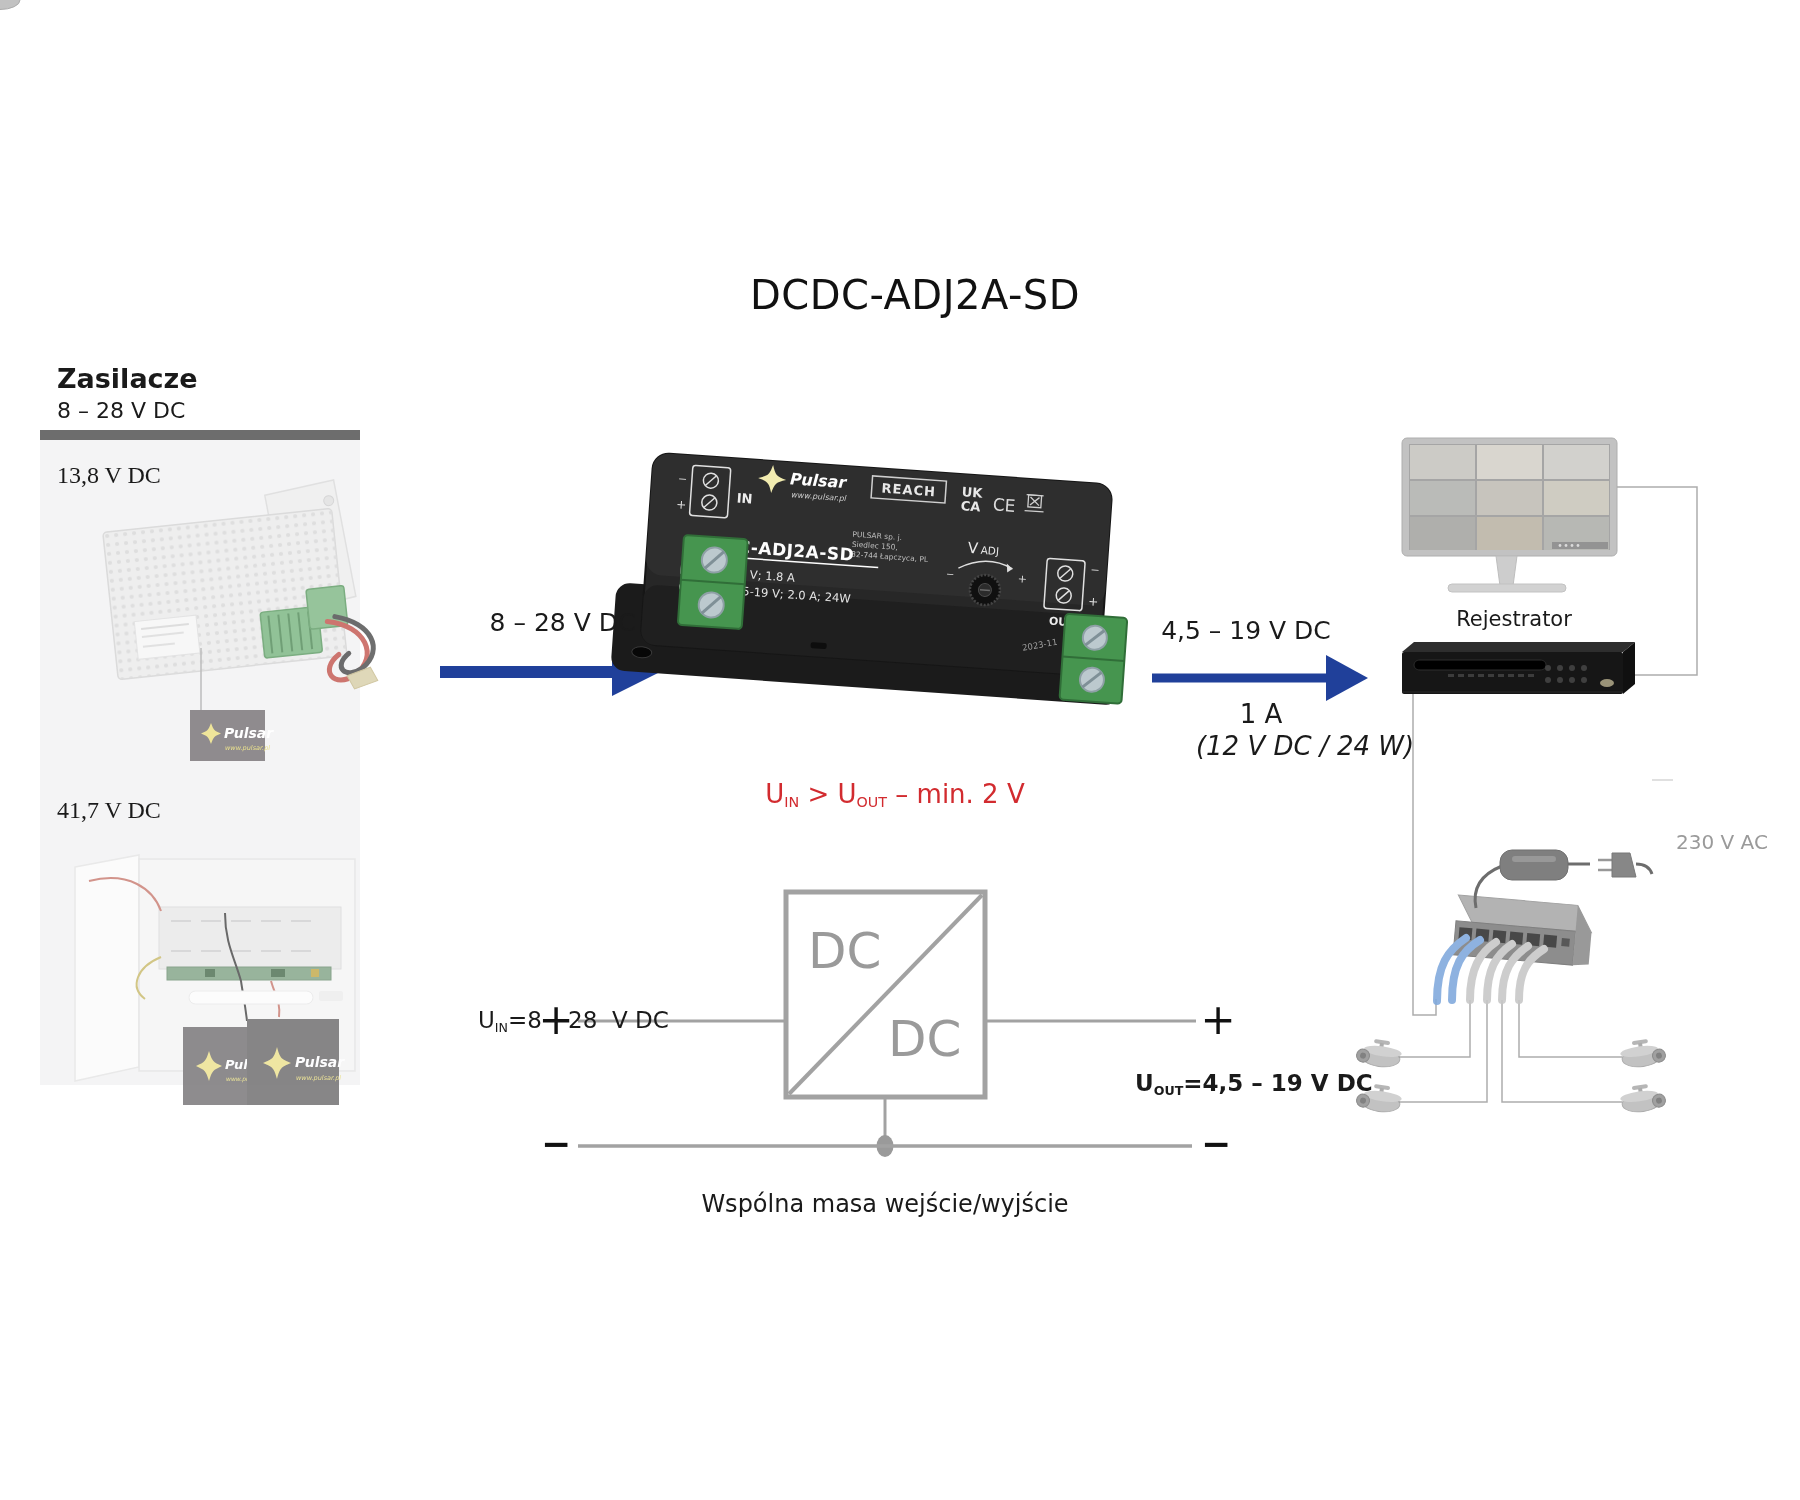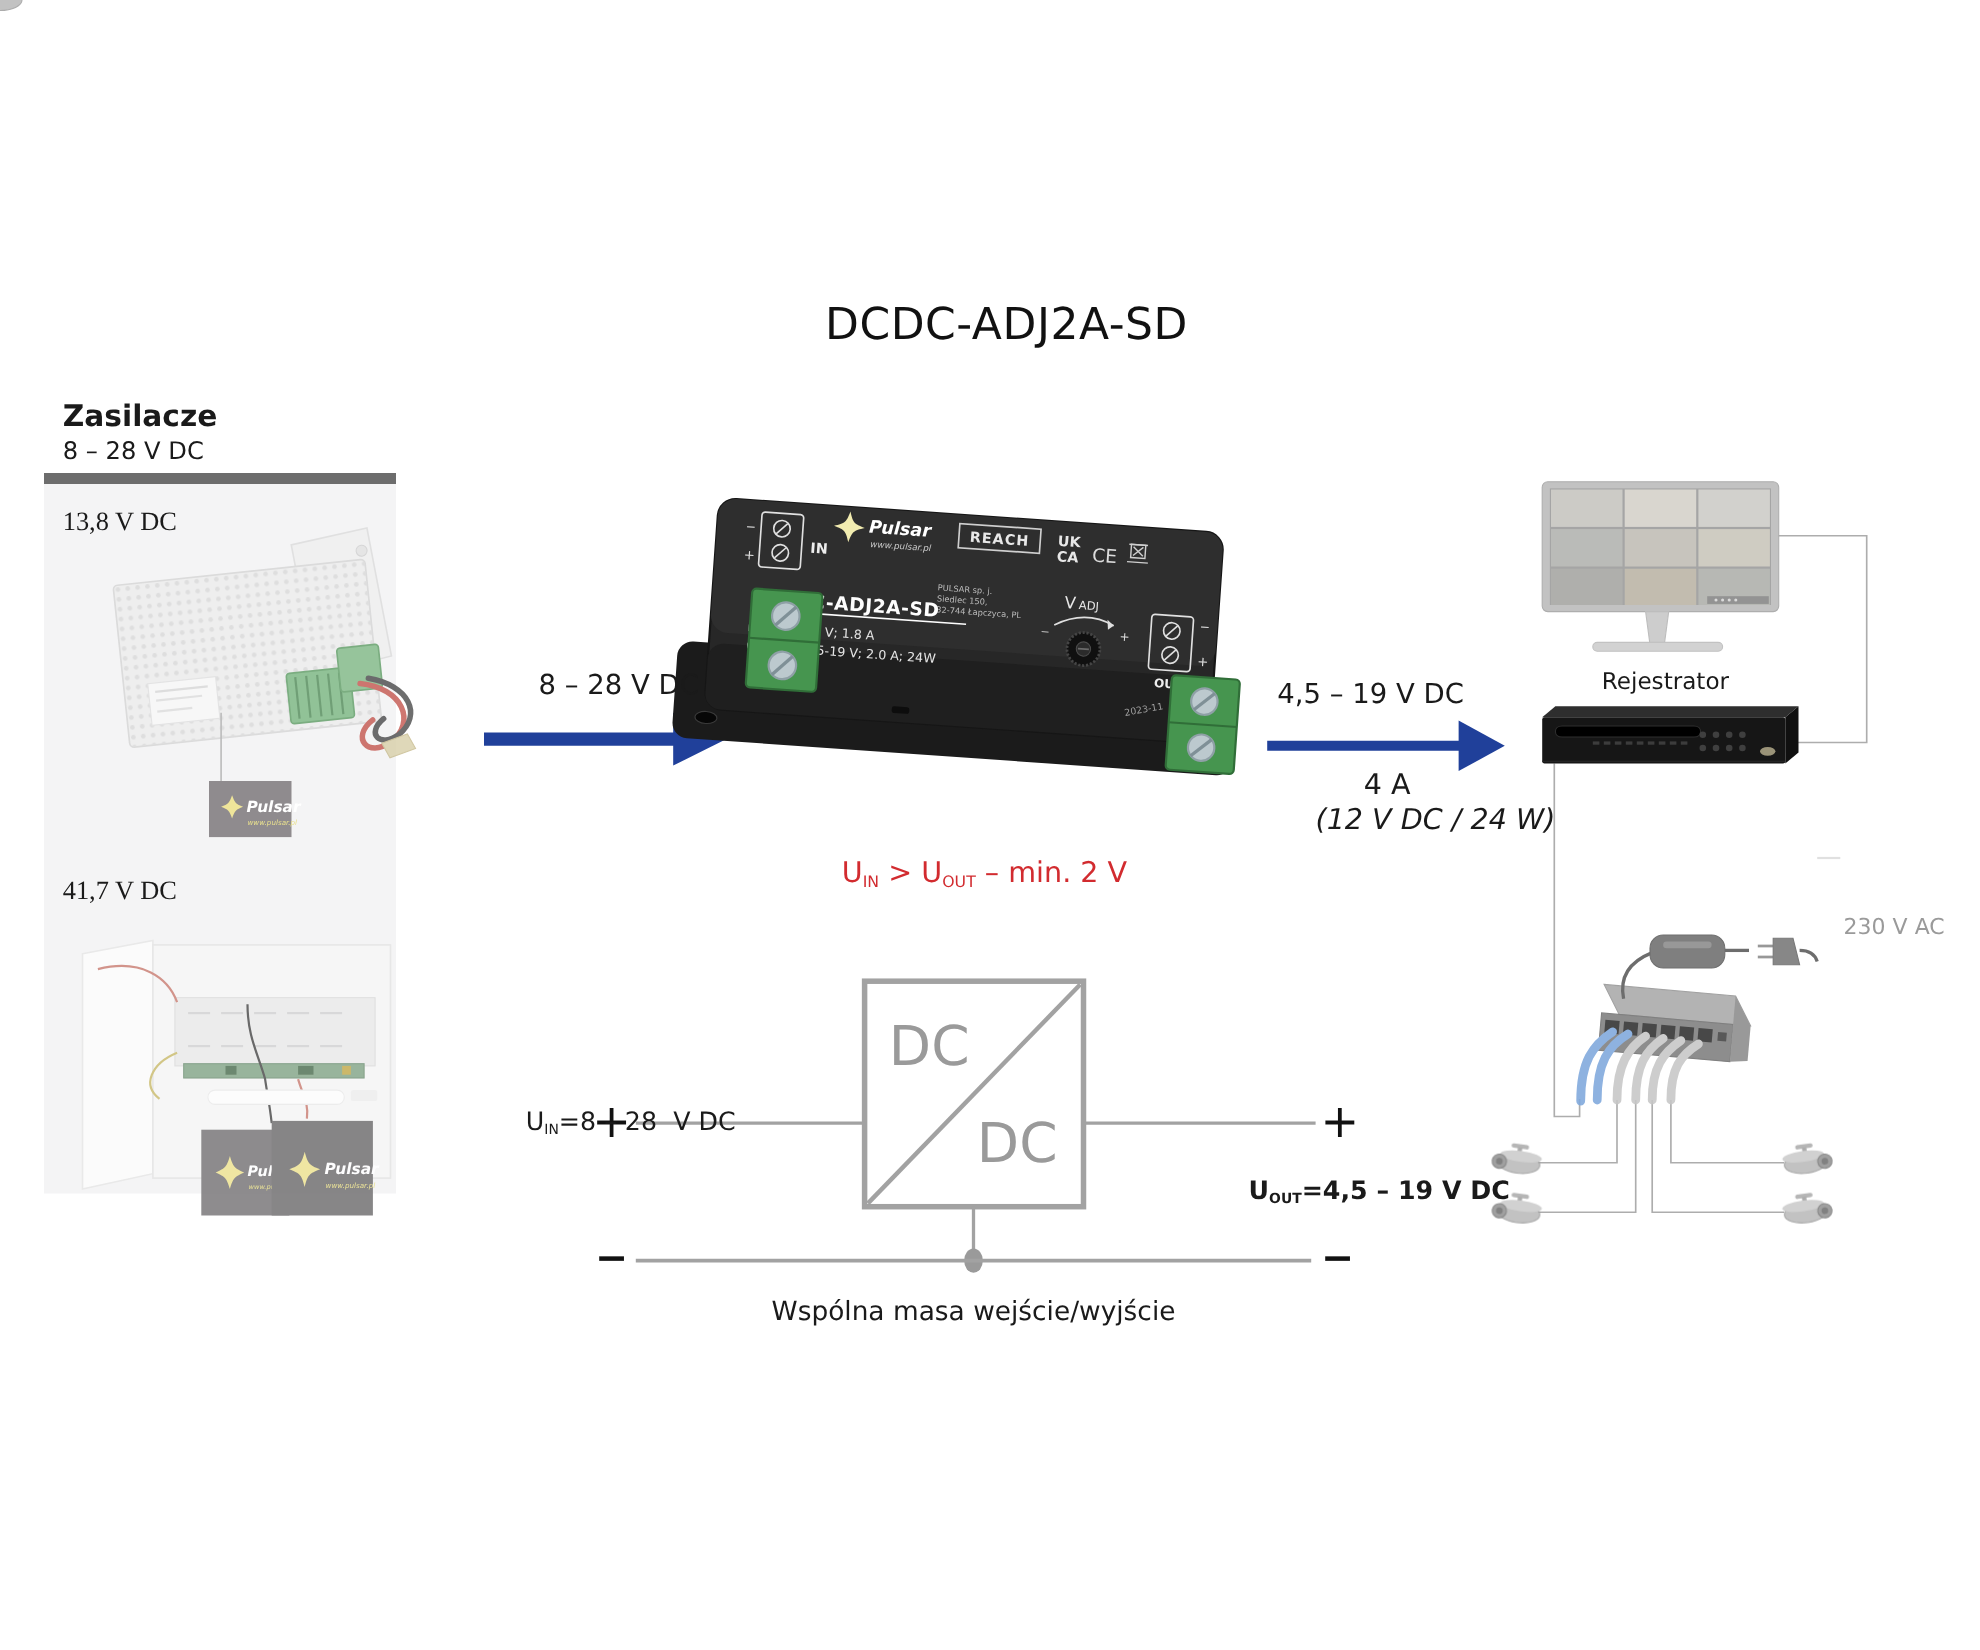--- a/index.html
+++ b/index.html
@@ -17,21 +17,21 @@
   .panel{background:#f4f4f5;}
   .flow-label{font-size:25px;}
   .flow-big{font-size:26px;}
   .cond{font-size:26px;color:#d22b2f;}
   .recorder{font-size:21px;}
   .ac{font-size:20px;color:#9a9a9a;}
   .dc-big{font-size:50px;color:#9a9a9a;line-height:1;}
   .plus{font-size:42px;line-height:1;color:#111;}
   .minus{font-size:36px;font-weight:bold;line-height:1;color:#111;}
   .ulabel{font-size:23px;}
-  .ground{font-size:24px;}
+  .ground{font-size:24px;margin-top:12px;}
   svg text{font-family:"DejaVu Sans","Liberation Sans",sans-serif;}
 </style>
 </head>
 <body>
 
 <div class="canvas">
 
   <div class="abs bar" style="left:40px;top:430px;width:320px;height:10px;"></div>
   <div class="abs panel" style="left:40px;top:440px;width:320px;height:645px;"></div>
 
@@ -336,21 +336,21 @@
 
   <div class="abs title ctr" style="left:715px;top:272px;width:400px;">DCDC-ADJ2A-SD</div>
 
   <div class="abs side-head" style="left:57px;top:363px;">Zasilacze</div>
   <div class="abs side-range" style="left:57px;top:398px;">8 – 28 V DC</div>
   <div class="abs side-item" style="left:57px;top:462px;">13,8 V DC</div>
   <div class="abs side-item" style="left:57px;top:797px;">41,7 V DC</div>
 
   <div class="abs flow-label ctr" style="left:400px;top:608px;width:325px;">8 – 28 V DC</div>
   <div class="abs flow-label ctr" style="left:1086px;top:616px;width:320px;">4,5 – 19 V DC</div>
-  <div class="abs flow-big ctr" style="left:1101px;top:699px;width:320px;">4 A</div>
+  <div class="abs flow-big ctr" style="left:1101px;top:699px;width:320px;">1 A</div>
   <div class="abs flow-big ctr" style="left:1144px;top:731px;width:322px;font-style:italic;">(12 V DC / 24 W)</div>
 
   <div class="abs cond ctr" style="left:695px;top:779px;width:400px;">
     <span class="pre">U</span><span class="sub pre">IN</span><span class="pre"> &gt; U</span><span class="sub pre">OUT</span><span class="pre"> – min. 2 V</span>
   </div>
 
   <div class="abs recorder ctr" style="left:1434px;top:607px;width:160px;">Rejestrator</div>
   <div class="abs ac" style="left:1676px;top:830px;">230 V AC</div>
 
   <div class="abs dc-big" style="left:808px;top:926px;">DC</div>

